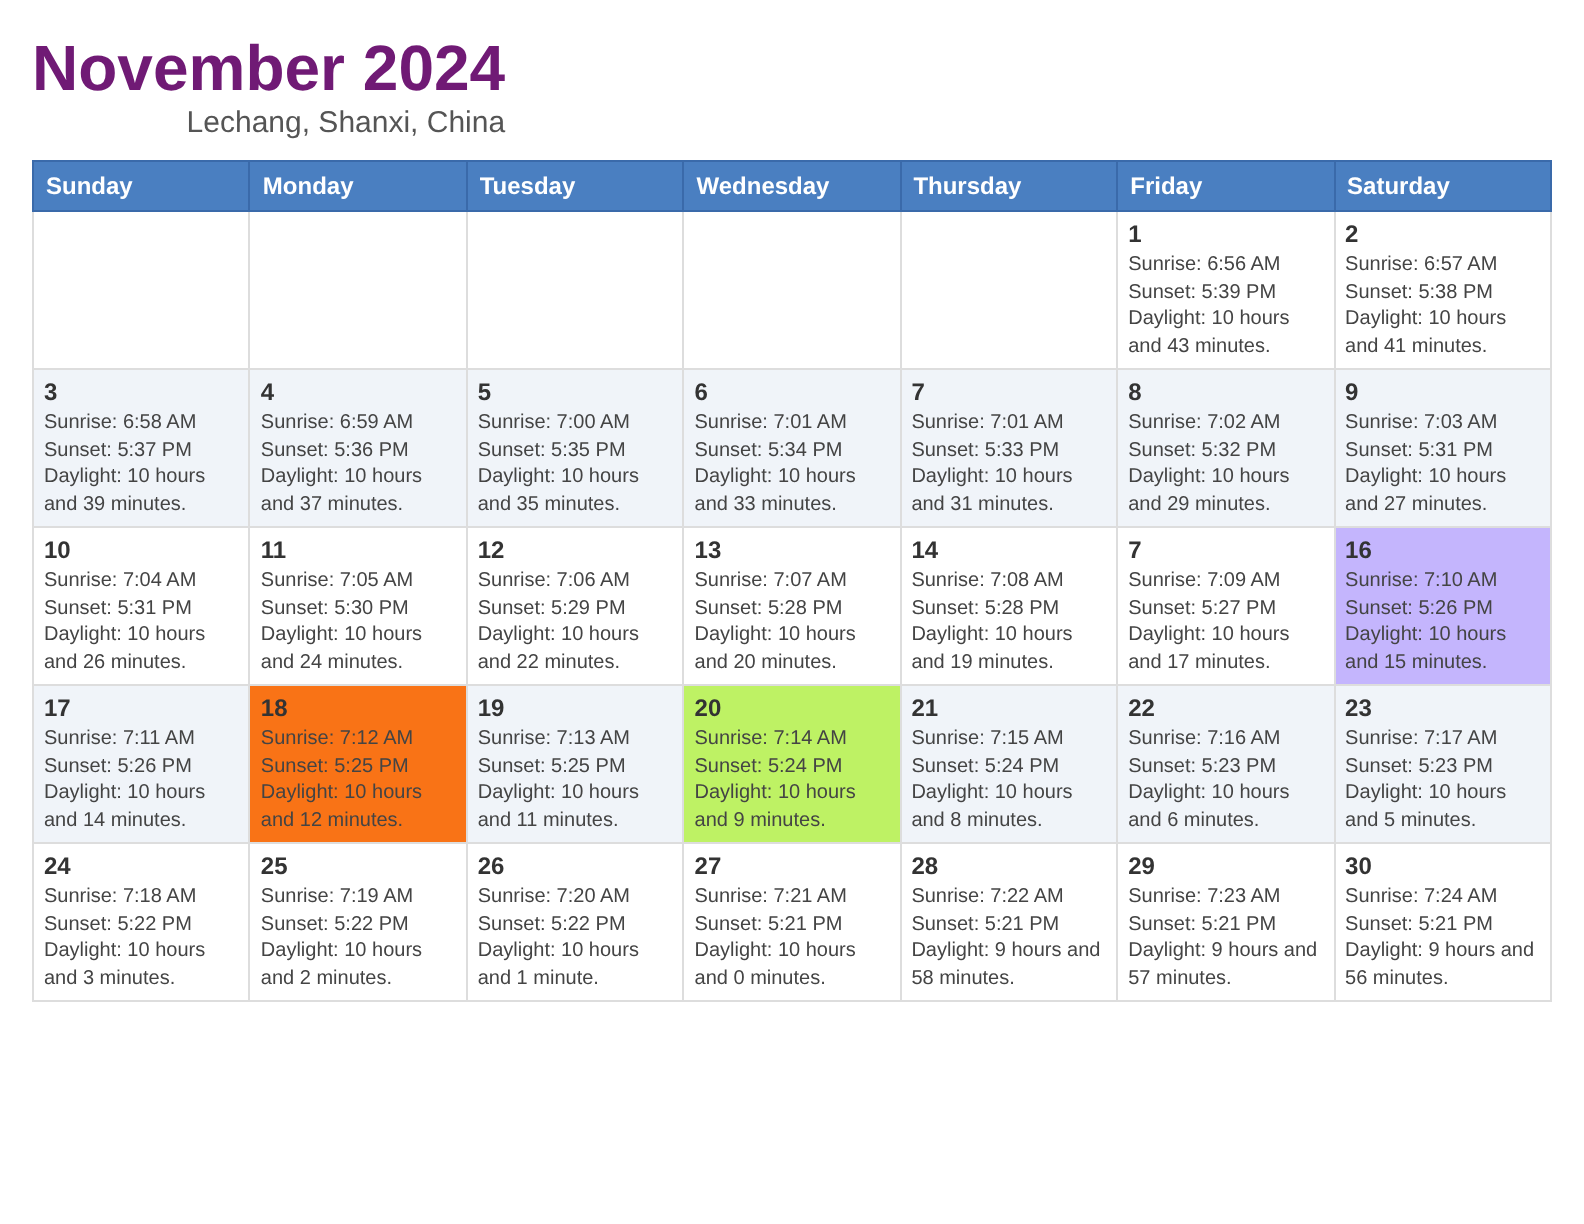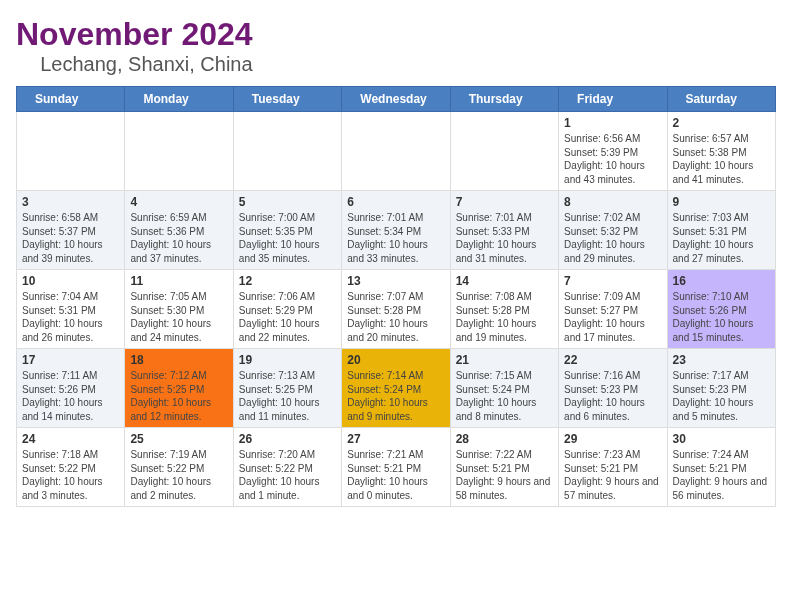--- a/index.html
+++ b/index.html
@@ -36,34 +36,34 @@
     }
     .title-block {
       text-align: right;
     }
     .month-title {
       font-size: 32px;
       font-weight: bold;
       color: #701a75;
     }
     .location {
-      font-size: 20px;
+      font-size: 15px;
       color: #555;
     }
     .calendar {
       width: 100%;
       border-collapse: collapse;
       border: 1px solid #ccc;
     }
     .calendar th {
       background: #4a7fc1;
       color: #fff;
       font-size: 12px;
       font-weight: bold;
-      padding: 5px 18px;
+      padding: 5px 6px;
       text-align: left;
       border: 1px solid #3a6aaa;
     }
     .calendar td {
       vertical-align: top;
       padding: 4px 5px;
       border: 1px solid #ddd;
       width: 107px;
       font-size: 10.5px;
       color: #333;
@@ -232,21 +232,21 @@
           <div class="day-info" style="white-space: pre-line;">Sunrise: 7:12 AM
 Sunset: 5:25 PM
 Daylight: 10 hours and 12 minutes.</div>
         </td>
         <td style="background: rgb(240, 244, 249);">
           <span class="day-num">19</span>
           <div class="day-info" style="white-space: pre-line;">Sunrise: 7:13 AM
 Sunset: 5:25 PM
 Daylight: 10 hours and 11 minutes.</div>
         </td>
-        <td style="background: #eab308;">
+        <td style="background: #bef264;">
           <span class="day-num">20</span>
           <div class="day-info" style="white-space: pre-line;">Sunrise: 7:14 AM
 Sunset: 5:24 PM
 Daylight: 10 hours and 9 minutes.</div>
         </td>
         <td style="background: rgb(240, 244, 249);">
           <span class="day-num">21</span>
           <div class="day-info" style="white-space: pre-line;">Sunrise: 7:15 AM
 Sunset: 5:24 PM
 Daylight: 10 hours and 8 minutes.</div>

